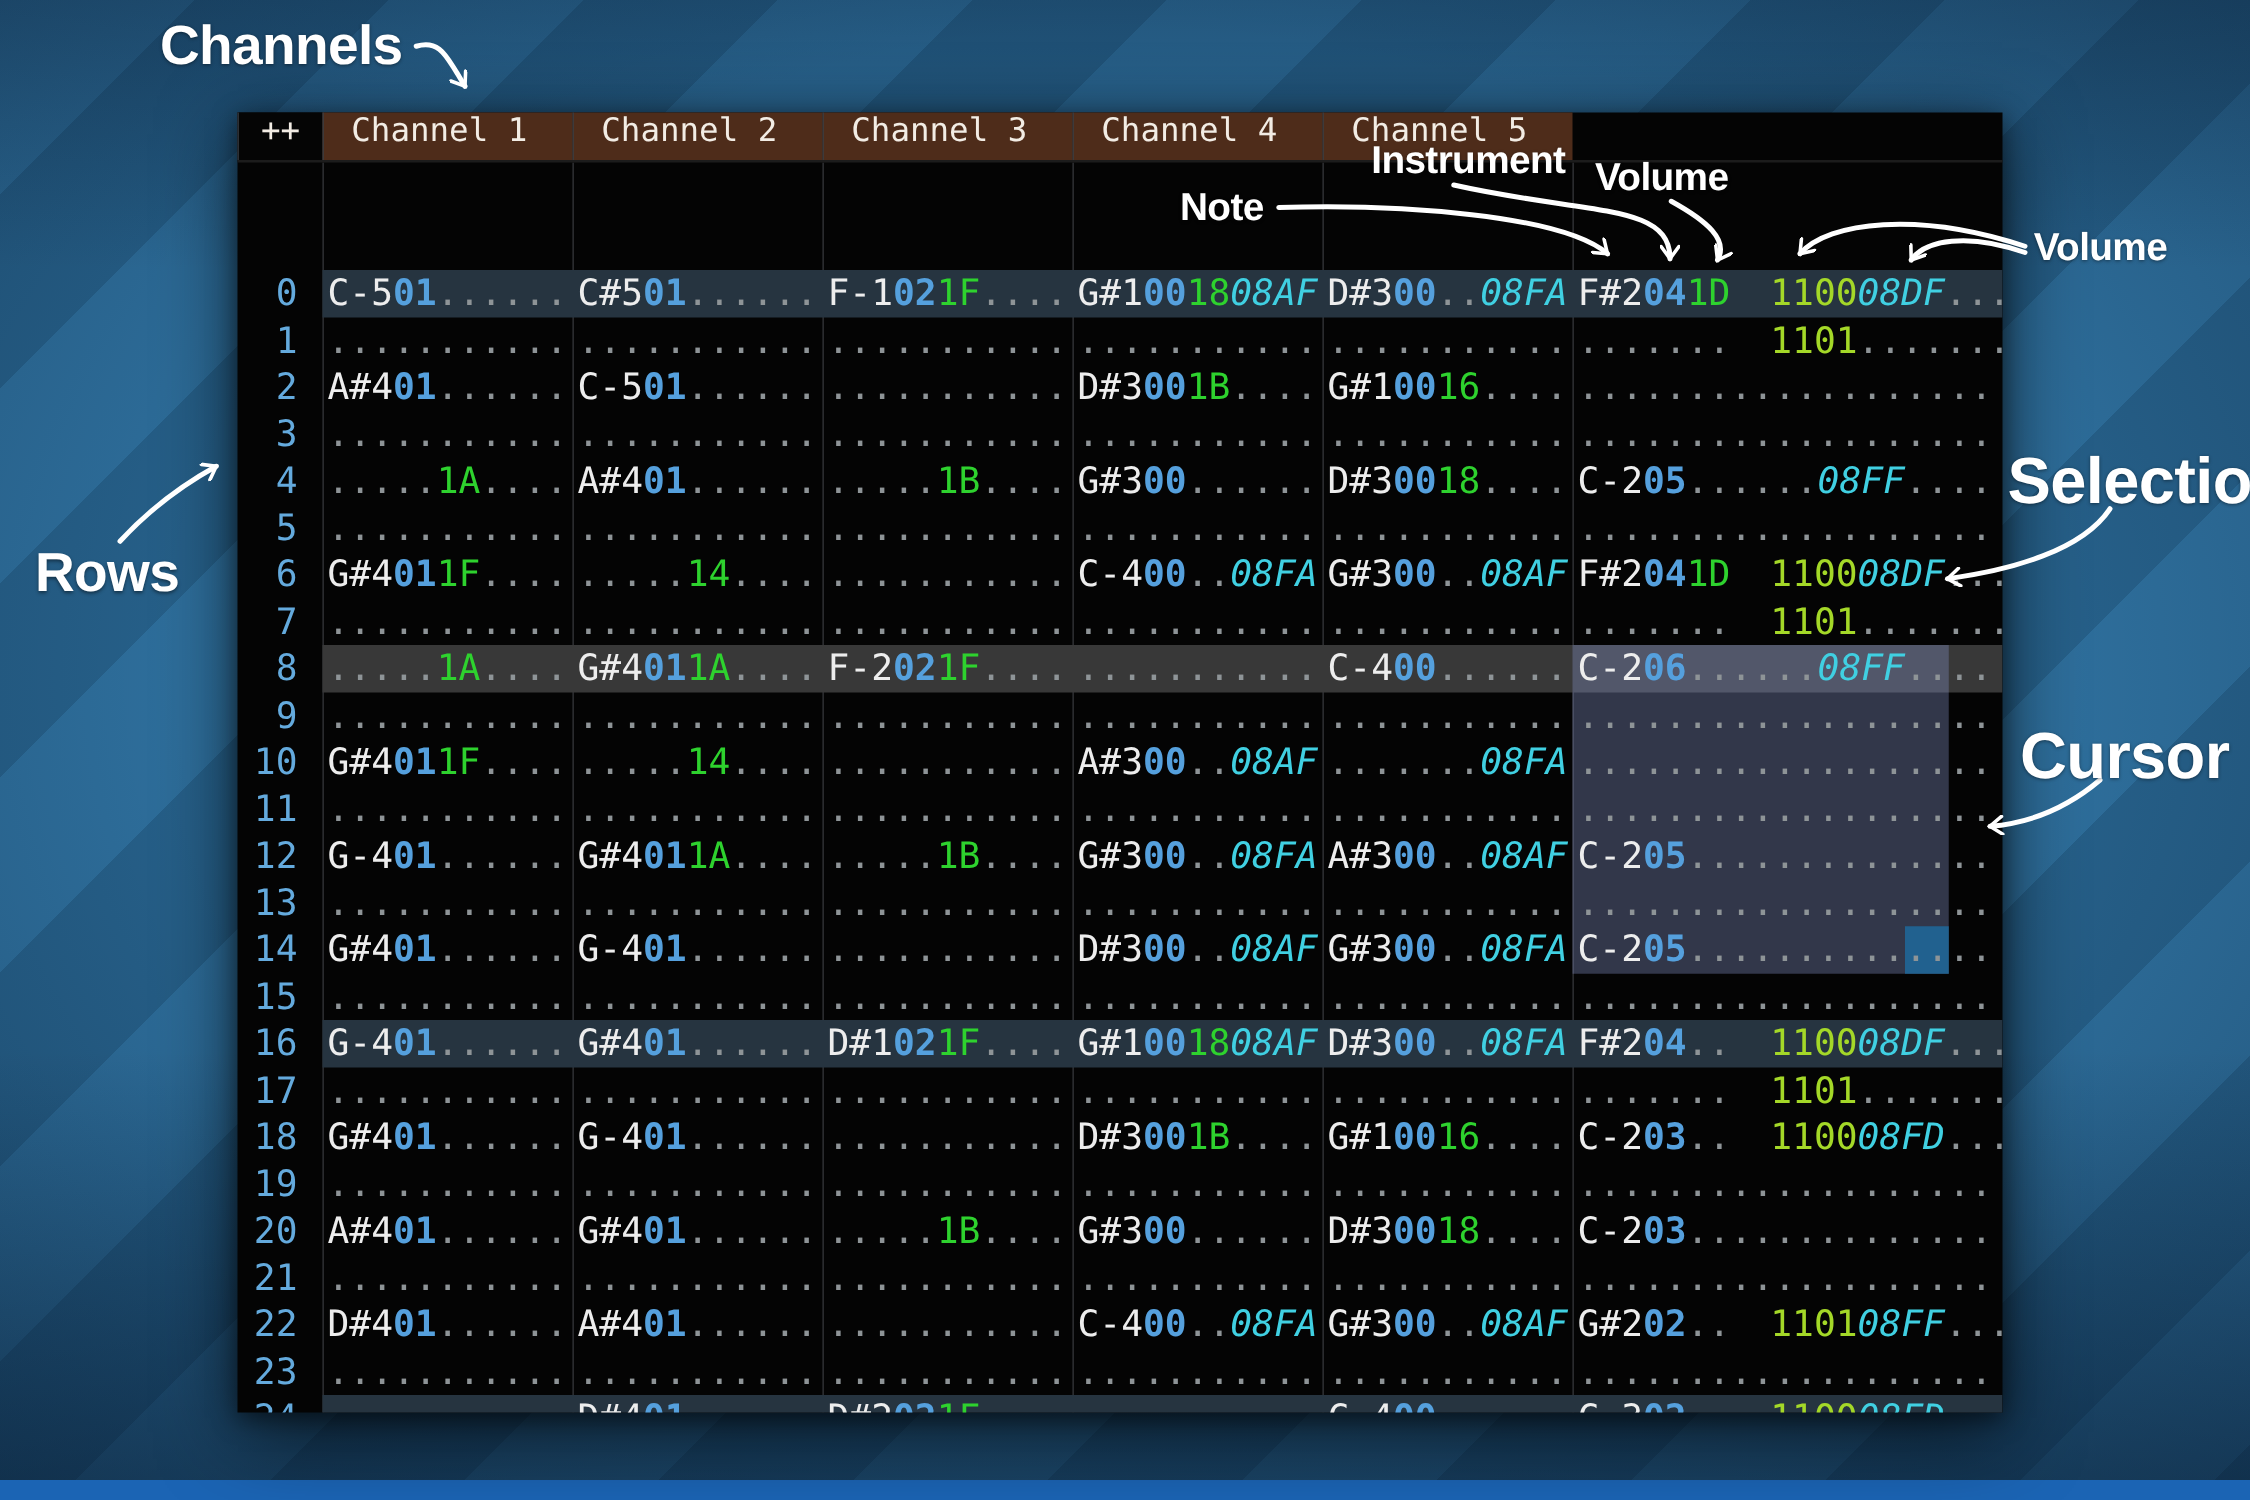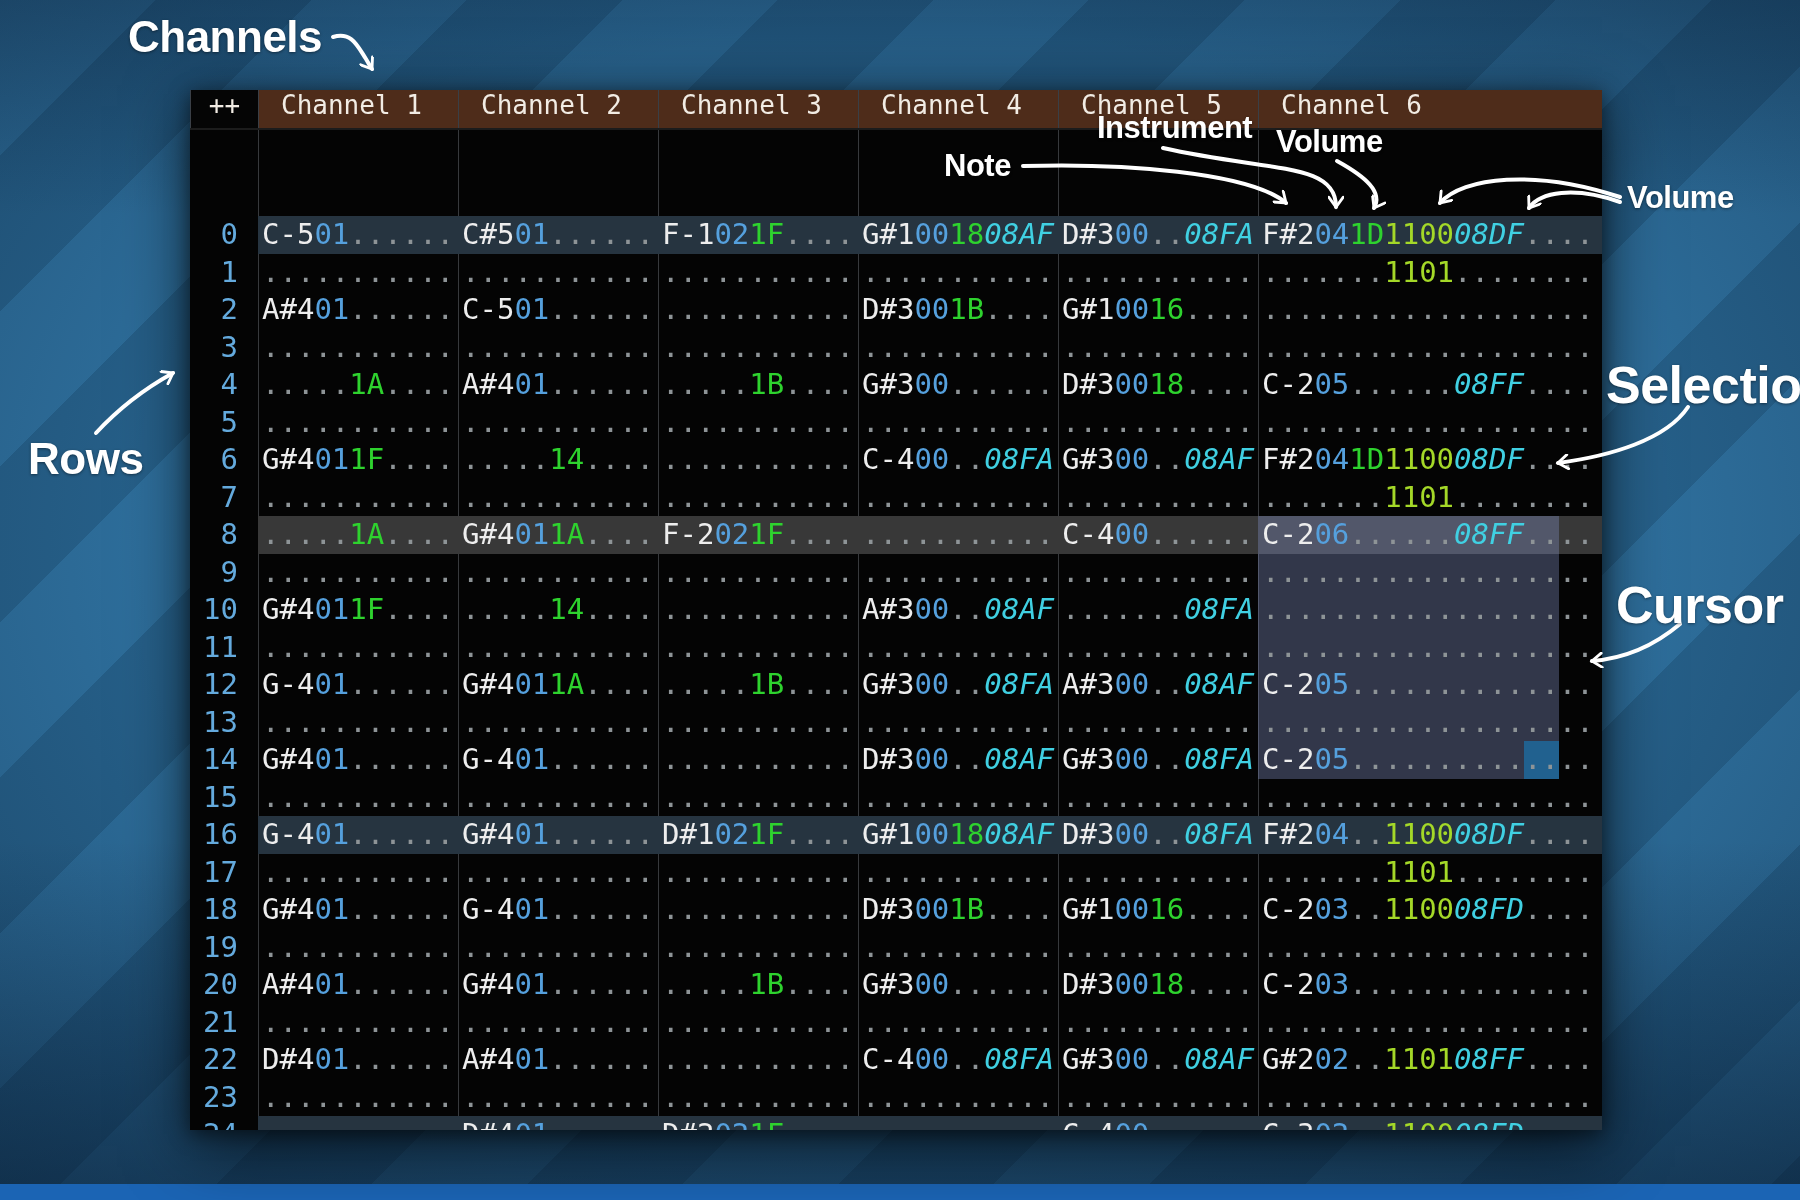--- a/index.html
+++ b/index.html
@@ -27,24 +27,24 @@
   .band{position:absolute;left:68px;width:1344px;height:37.5px;}
   .band.blue{background:var(--hl-blue);}
   .band.gray{background:var(--hl-gray);}
   .selection{position:absolute;background:var(--selection);}
   .cursorbox{position:absolute;background:var(--cursor);}
   .prow{position:absolute;left:0;width:100%;height:37.5px;display:flex;white-space:pre;}
   .rnum{width:68px;flex:none;text-align:right;padding-right:20px;box-sizing:border-box;color:var(--rownum);}
   .cell{width:200px;flex:none;padding-left:4px;box-sizing:border-box;overflow:hidden;}
   .cell.c6{flex:1;}
   .f-note{color:var(--note);}
-  .f-inst{color:var(--inst);}
+  .f-inst{color:var(--inst);font-weight:bold;}
   .f-vol{color:var(--vol);}
   .f-fx{color:var(--fx);font-style:italic;}
-  .f-fxg{color:var(--fxg);}
+  .f-fxg{color:var(--fxg);margin-left:32px;}
   .dots{color:var(--dots);}
 
   
   .ann{position:absolute;color:#fff;font-weight:600;letter-spacing:-.5px;
        text-shadow:0 1px 3px rgba(0,0,0,.45);white-space:nowrap;}
   .ann.big{font-size:44px;}
   .ann.mid{font-size:52px;}
   .ann.sm{font-size:31px;font-weight:700;}
   #arrows{position:absolute;left:0;top:0;pointer-events:none;}
 </style>
@@ -55,21 +55,20 @@
 <div class="bottom-bar"></div>
 
 <div class="tracker-window">
   <div class="header" id="hdr">
       <div class="hcell corner">++</div>
       <div class="hcell w">Channel 1</div>
       <div class="hcell w">Channel 2</div>
       <div class="hcell w">Channel 3</div>
       <div class="hcell w">Channel 4</div>
       <div class="hcell w">Channel 5</div>
-      <div class="hcell last">Channel 6</div>
     </div>
   <div class="grid" id="grid">
       <div class="vsep" style="left: 68px;"></div>
       <div class="vsep" style="left: 268px;"></div>
       <div class="vsep" style="left: 468px;"></div>
       <div class="vsep" style="left: 668px;"></div>
       <div class="vsep" style="left: 868px;"></div>
       <div class="vsep" style="left: 1068px;"></div>
       <div class="band blue" style="top: 86px;"></div>
       <div class="band blue" style="top: 686px;"></div>

